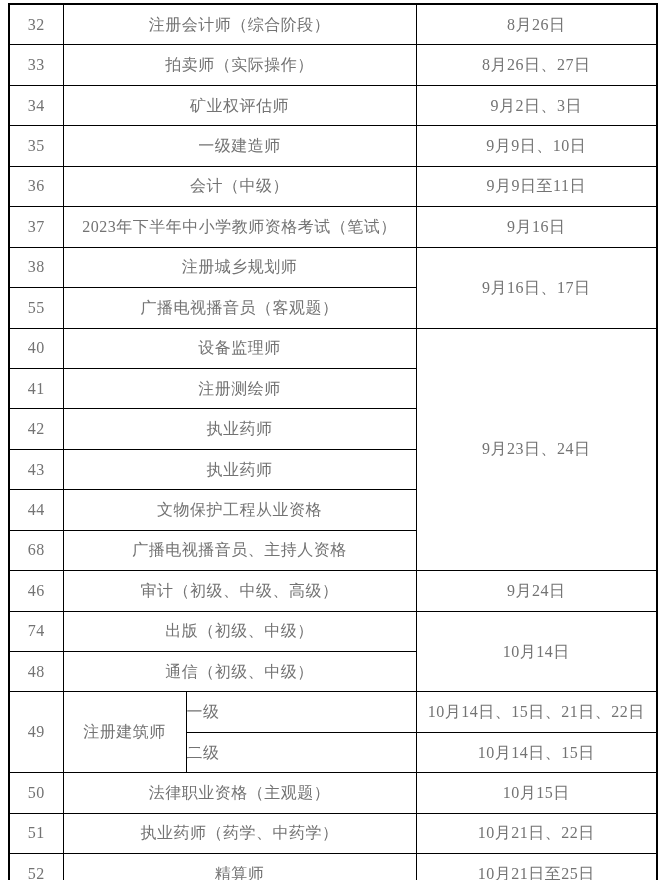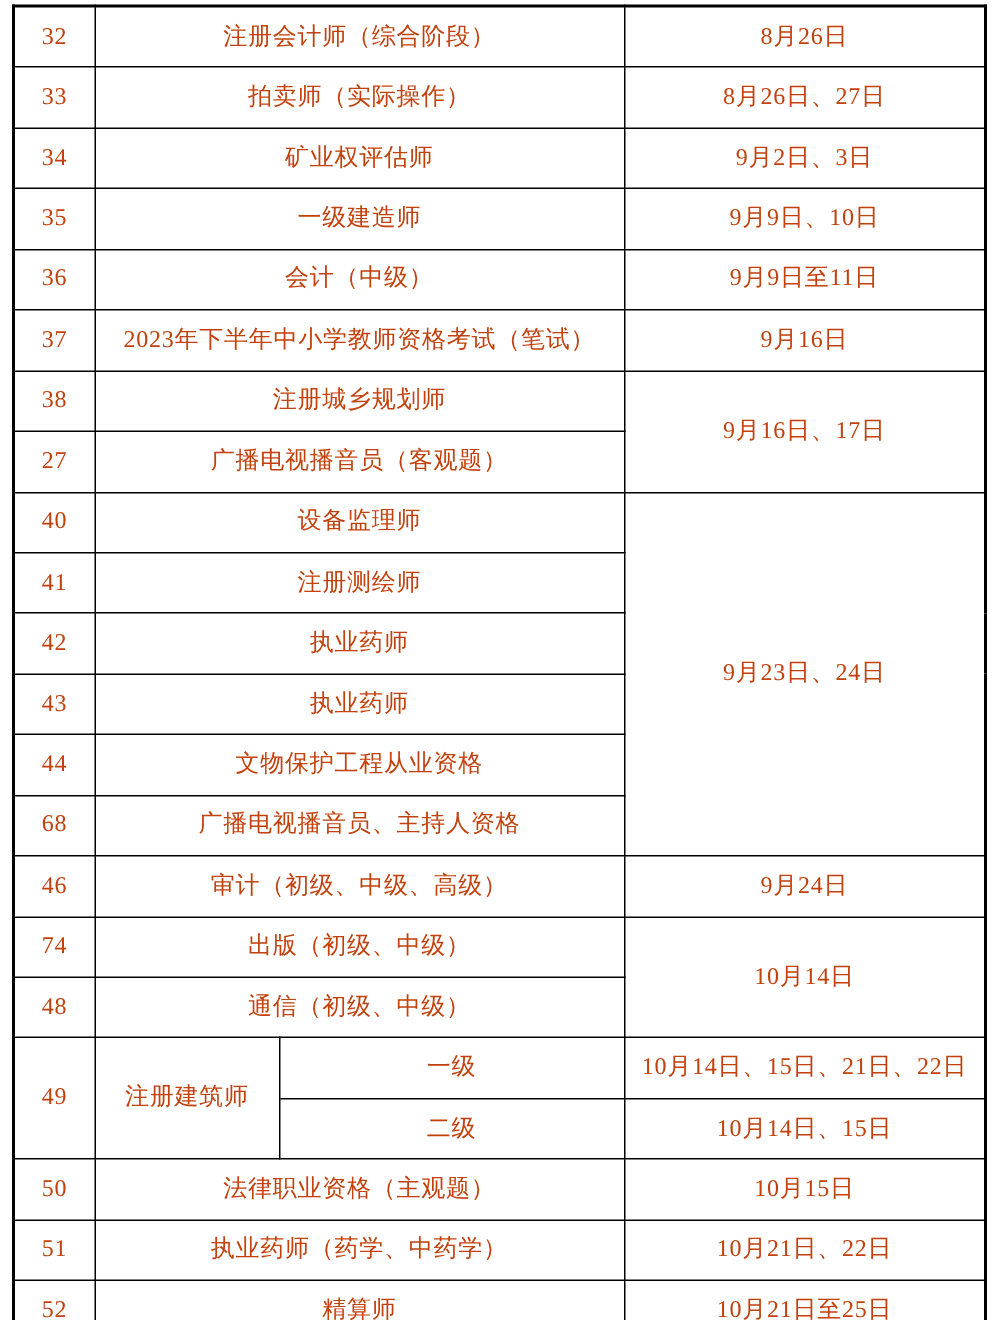--- a/index.html
+++ b/index.html
@@ -8,21 +8,21 @@
     background: #ffffff;
     width: 663px;
     height: 880px;
     overflow: hidden;
   }
   .page {
     position: relative;
     width: 589px;
     height: 880px;
     font-family: "Liberation Serif", "DejaVu Serif", serif;
-    color: #c2410c;
+    color: #737373;
   }
   table.sched {
     position: absolute;
     left: 8px;
     top: 3px;
     width: 648px;
     border-collapse: collapse;
     table-layout: fixed;
     border: 2px solid #000000;
     font-size: 16px;
@@ -32,21 +32,21 @@
     vertical-align: middle;
     height: 39.45px;
     padding: 0;
     line-height: 1.25;
     letter-spacing: 0.5px;
     overflow: hidden;
     white-space: nowrap;
   }
   td.no   { text-align: center; }
   td.name { text-align: center; padding-left: 9px;  padding-right: 4px; }
-  td.sub  { text-align: center; padding-left: 9px;  }
+  td.sub  { text-align: left; padding-left: 9px;  }
   td.date { text-align: center; padding-left: 12px; padding-right: 2px; }
 </style>
 </head>
 <body>
 
 <div class="page">
   <table class="sched">
     <colgroup>
       <col style="width:54px">
       <col style="width:123px">
@@ -83,21 +83,21 @@
         <td class="no">37</td>
         <td class="name" colspan="2">2023年下半年中小学教师资格考试（笔试）</td>
         <td class="date">9月16日</td>
       </tr>
       <tr>
         <td class="no">38</td>
         <td class="name" colspan="2">注册城乡规划师</td>
         <td class="date" rowspan="2">9月16日、17日</td>
       </tr>
       <tr>
-        <td class="no">27</td>
+        <td class="no">55</td>
         <td class="name" colspan="2">广播电视播音员（客观题）</td>
       </tr>
       <tr>
         <td class="no">40</td>
         <td class="name" colspan="2">设备监理师</td>
         <td class="date" rowspan="6">9月23日、24日</td>
       </tr>
       <tr>
         <td class="no">41</td>
         <td class="name" colspan="2">注册测绘师</td>

